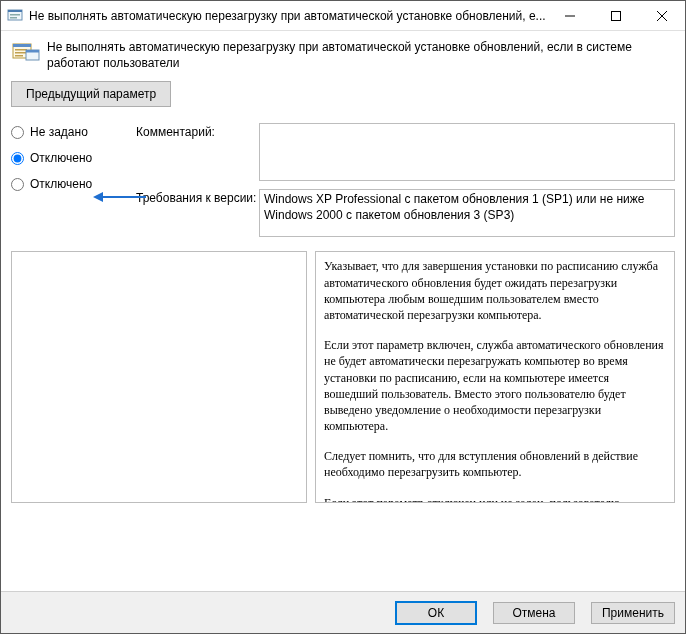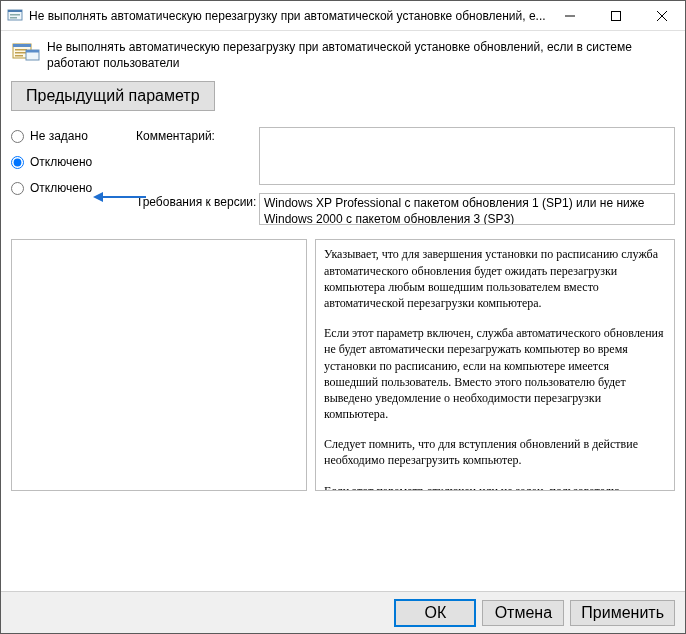--- a/index.html
+++ b/index.html
@@ -48,21 +48,21 @@
   .header-icon {
     width: 30px; height: 24px; flex-shrink: 0;
     display: flex; align-items: center; justify-content: center;
   }
   .header-text { font-size: 12px; line-height: 1.35; color: #000; }
   .nav-buttons { display: flex; gap: 8px; margin: 6px 0 16px 0; }
   .btn {
     background: #e1e1e1;
     border: 1px solid #adadad;
     padding: 5px 14px;
-    font-size: 16px;
+    font-size: 12px;
     font-family: inherit;
     cursor: default;
   }
   .middle {
     display: grid;
     grid-template-columns: 122px 120px 1fr;
     column-gap: 3px;
     row-gap: 8px;
     align-items: start;
     margin-bottom: 14px;
@@ -81,21 +81,21 @@
     width: 100%;
     height: 58px;
     border: 1px solid #bdbdbd;
     resize: none;
     font-family: inherit;
     font-size: 12px;
     overflow-y: scroll;
   }
   .requirements-box {
     width: 100%;
-    height: 32px;
+    height: 48px;
     border: 1px solid #bdbdbd;
     font-size: 12px;
     padding: 2px 4px;
     overflow-y: scroll;
     line-height: 1.3;
     background: #fff;
   }
   .lower-labels {
     display: flex;
     margin-top: 10px;
@@ -127,21 +127,21 @@
   .help-panel p { margin: 0 0 14px 0; }
   .footer {
     position: absolute;
     bottom: 0; left: 0; right: 0;
     height: 42px;
     border-top: 1px solid #d0d0d0;
     background: #f0f0f0;
     display: flex;
     justify-content: flex-end;
     align-items: center;
-    gap: 6px;
+    gap: 16px;
     padding-right: 10px;
   }
   .footer .btn { min-width: 82px; padding: 3px 10px; }
   .footer .btn.primary { border: 2px solid #0078d7; background: #e1e1e1; }
 </style>
 </head>
 <body>
 
 <div class="titlebar">
   <span class="app-icon">

